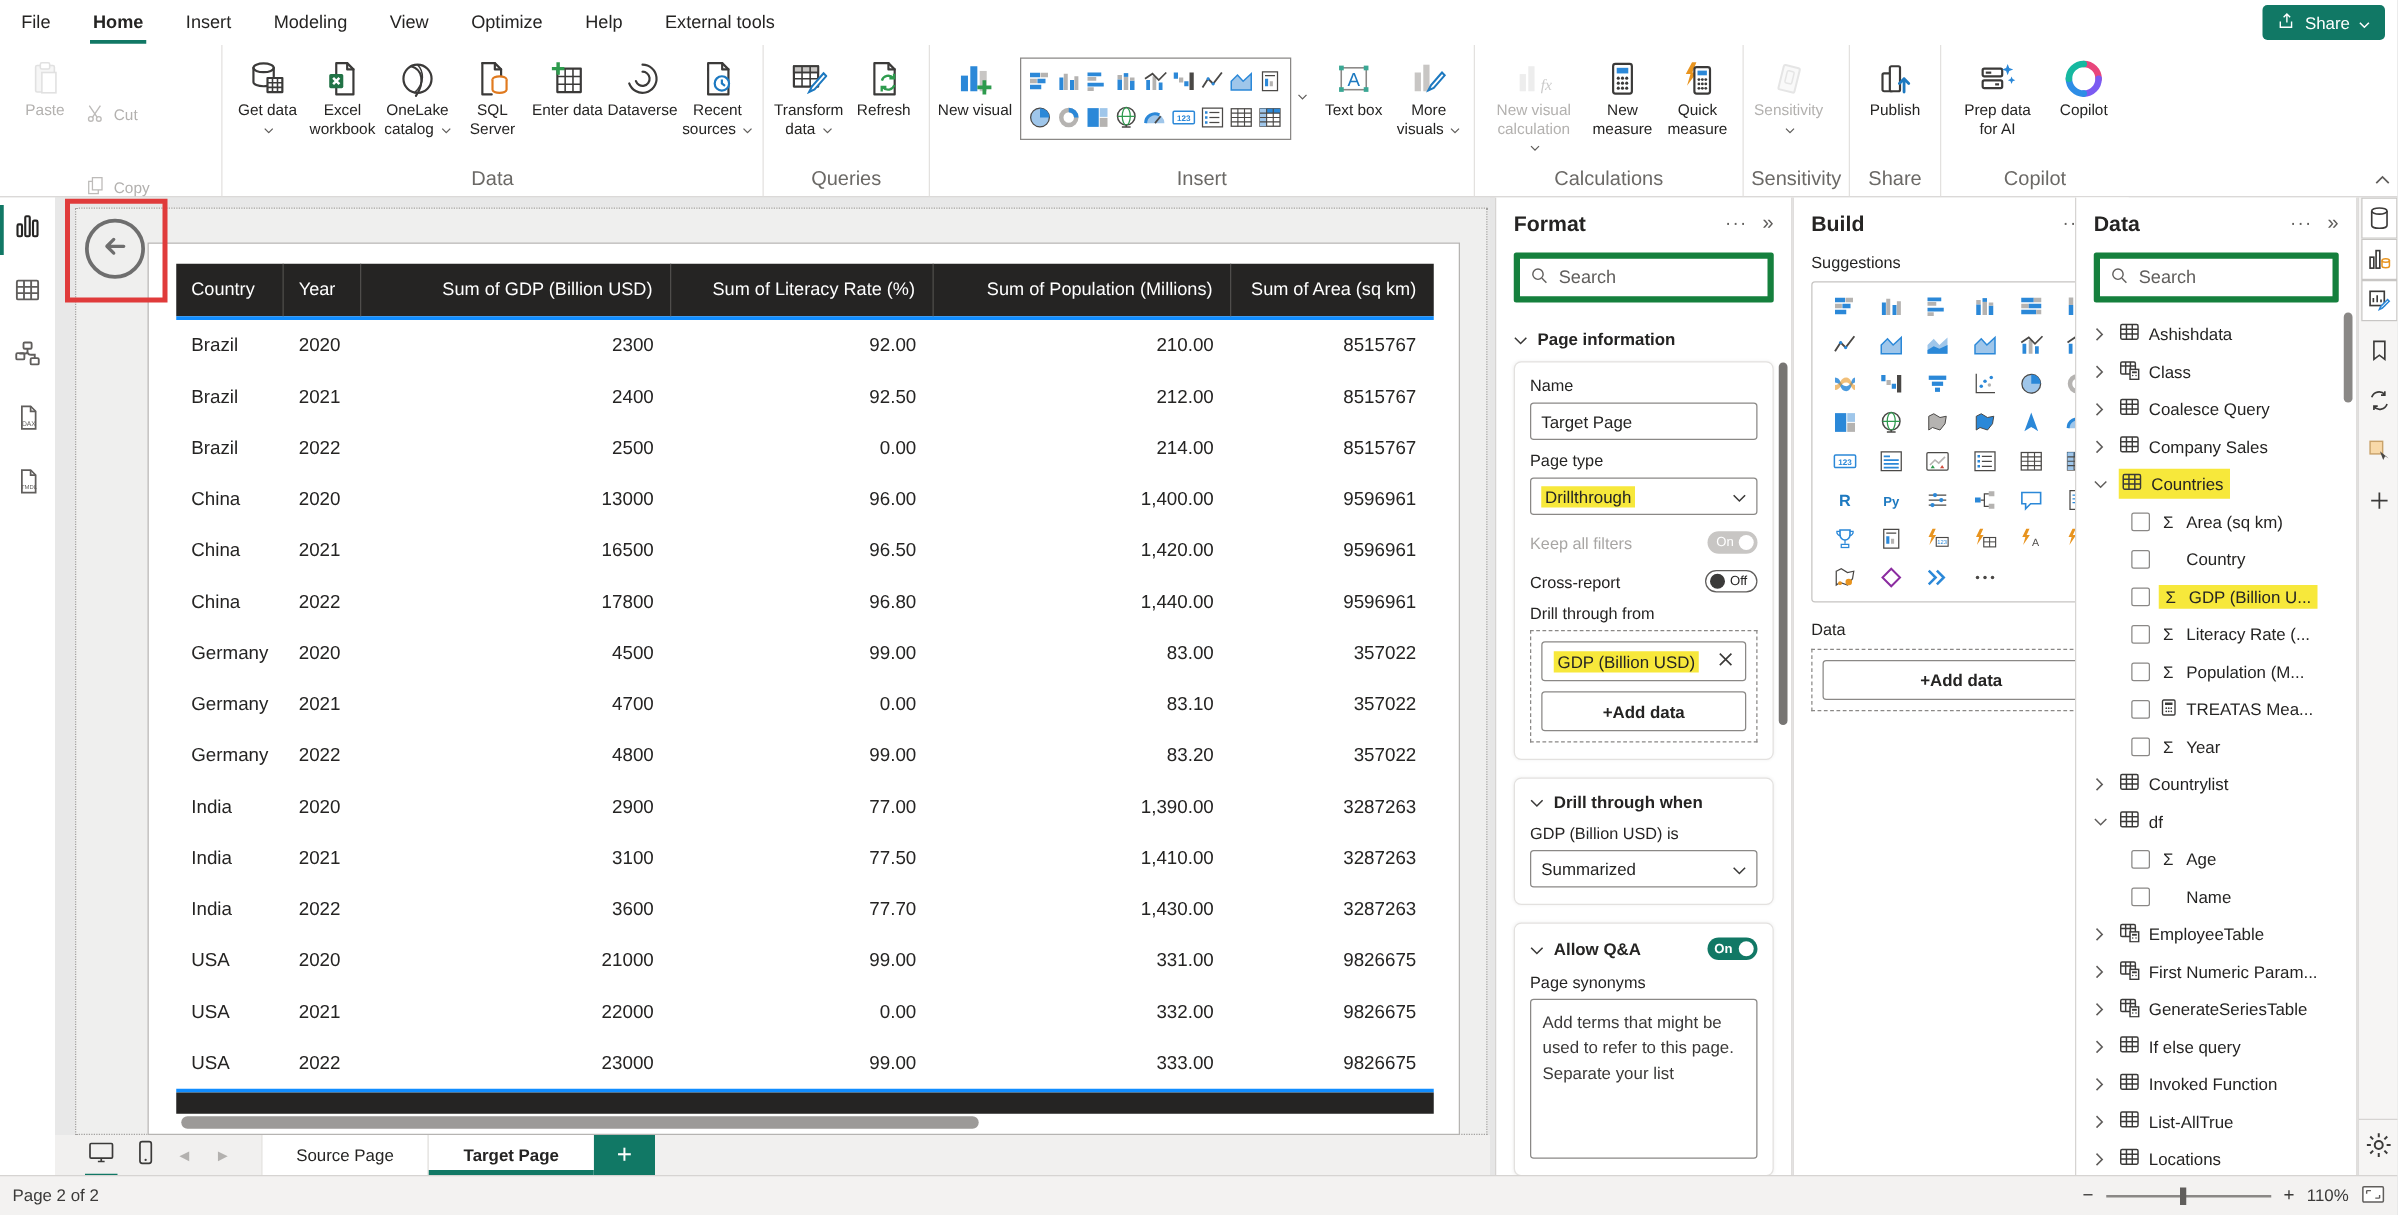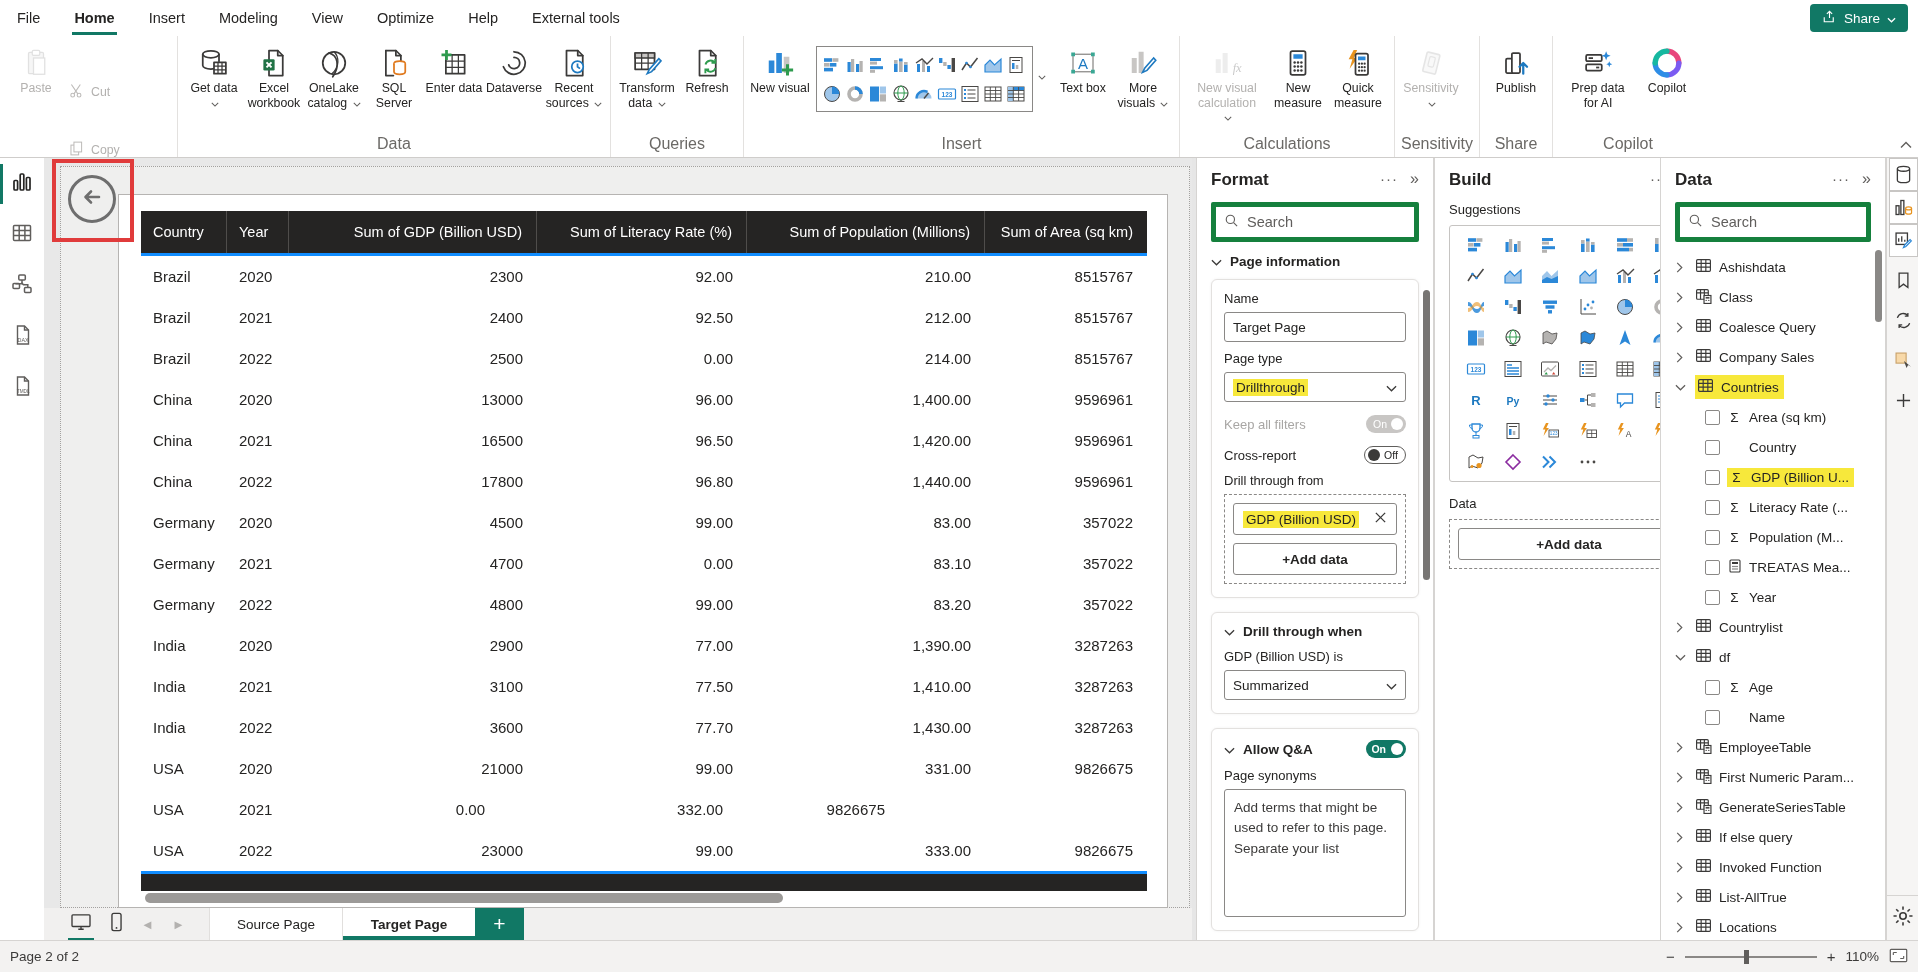--- a/index.html
+++ b/index.html
@@ -92,21 +92,21 @@
         padding:12px 14px;overflow:hidden;}
   #format-pane{left:1196px;width:238px;border-right:1px solid #d6d4d2;}
   #build-pane{left:1434px;width:270px;border-right:1px solid #d6d4d2;}
   #data-pane{left:1660px;width:226px;border-right:1px solid #d6d4d2;}
   .phead{display:flex;align-items:flex-start;margin-bottom:12px;}
   .ptitle{font-size:17px;font-weight:bold;flex:1;}
   .pdots{color:#605e5c;font-size:15px;letter-spacing:1px;margin-right:12px;cursor:pointer;}
   .pcol{color:#605e5c;font-size:16px;cursor:pointer;}
   .searchbox{height:30px;border:5px solid #15803d;border-radius:2px;display:flex;align-items:center;gap:8px;
              padding:0 8px;color:#605e5c;font-size:14.5px;margin-bottom:10px;}
-  .sectitle{display:flex;align-items:center;gap:8px;font-size:13.5px;font-weight:bold;margin:12px 0 10px;color:#252423;}
+  .sectitle{display:flex;align-items:center;gap:8px;font-size:13.5px;font-weight:bold;margin:22px 0 10px;color:#252423;}
   .fcard{border:1px solid #e3e1df;border-radius:6px;padding:11px 12px 13px;margin-bottom:14px;background:#fff;box-shadow:0 0 3px rgba(0,0,0,.06);}
   .flabel{font-size:13px;margin:9px 0 6px;}
   .flabel.first{margin-top:0;}
   .finput,.fselect{height:28px;border:1px solid #8a8886;border-radius:3px;display:flex;align-items:center;
                    padding:0 8px;font-size:13.5px;background:#fff;}
   .fselect{justify-content:space-between;cursor:pointer;}
   .hl{background:var(--yellow);padding:1px 3px;}
   .trow{display:flex;align-items:center;justify-content:space-between;margin:13px 0 0;font-size:13px;}
   .dislabel{color:#a8a6a4;}
   .toggle{display:flex;align-items:center;border-radius:10px;height:18px;box-sizing:border-box;font-size:10.5px;}
@@ -804,20 +804,21 @@
           <div class="td al" style="width:86px">USA</div>
           <div class="td al" style="width:62px">2020</div>
           <div class="td ar" style="width:248px">21000</div>
           <div class="td ar" style="width:210px">99.00</div>
           <div class="td ar" style="width:238px">331.00</div>
           <div class="td ar" style="width:162px">9826675</div>
         </div>
         <div class="tr">
           <div class="td al" style="width:86px">USA</div>
           <div class="td al" style="width:62px">2021</div>
+          <div class="td ar" style="width:248px">22000</div>
           <div class="td ar" style="width:210px">0.00</div>
           <div class="td ar" style="width:238px">332.00</div>
           <div class="td ar" style="width:162px">9826675</div>
         </div>
         <div class="tr">
           <div class="td al" style="width:86px">USA</div>
           <div class="td al" style="width:62px">2022</div>
           <div class="td ar" style="width:248px">23000</div>
           <div class="td ar" style="width:210px">99.00</div>
           <div class="td ar" style="width:238px">333.00</div>

